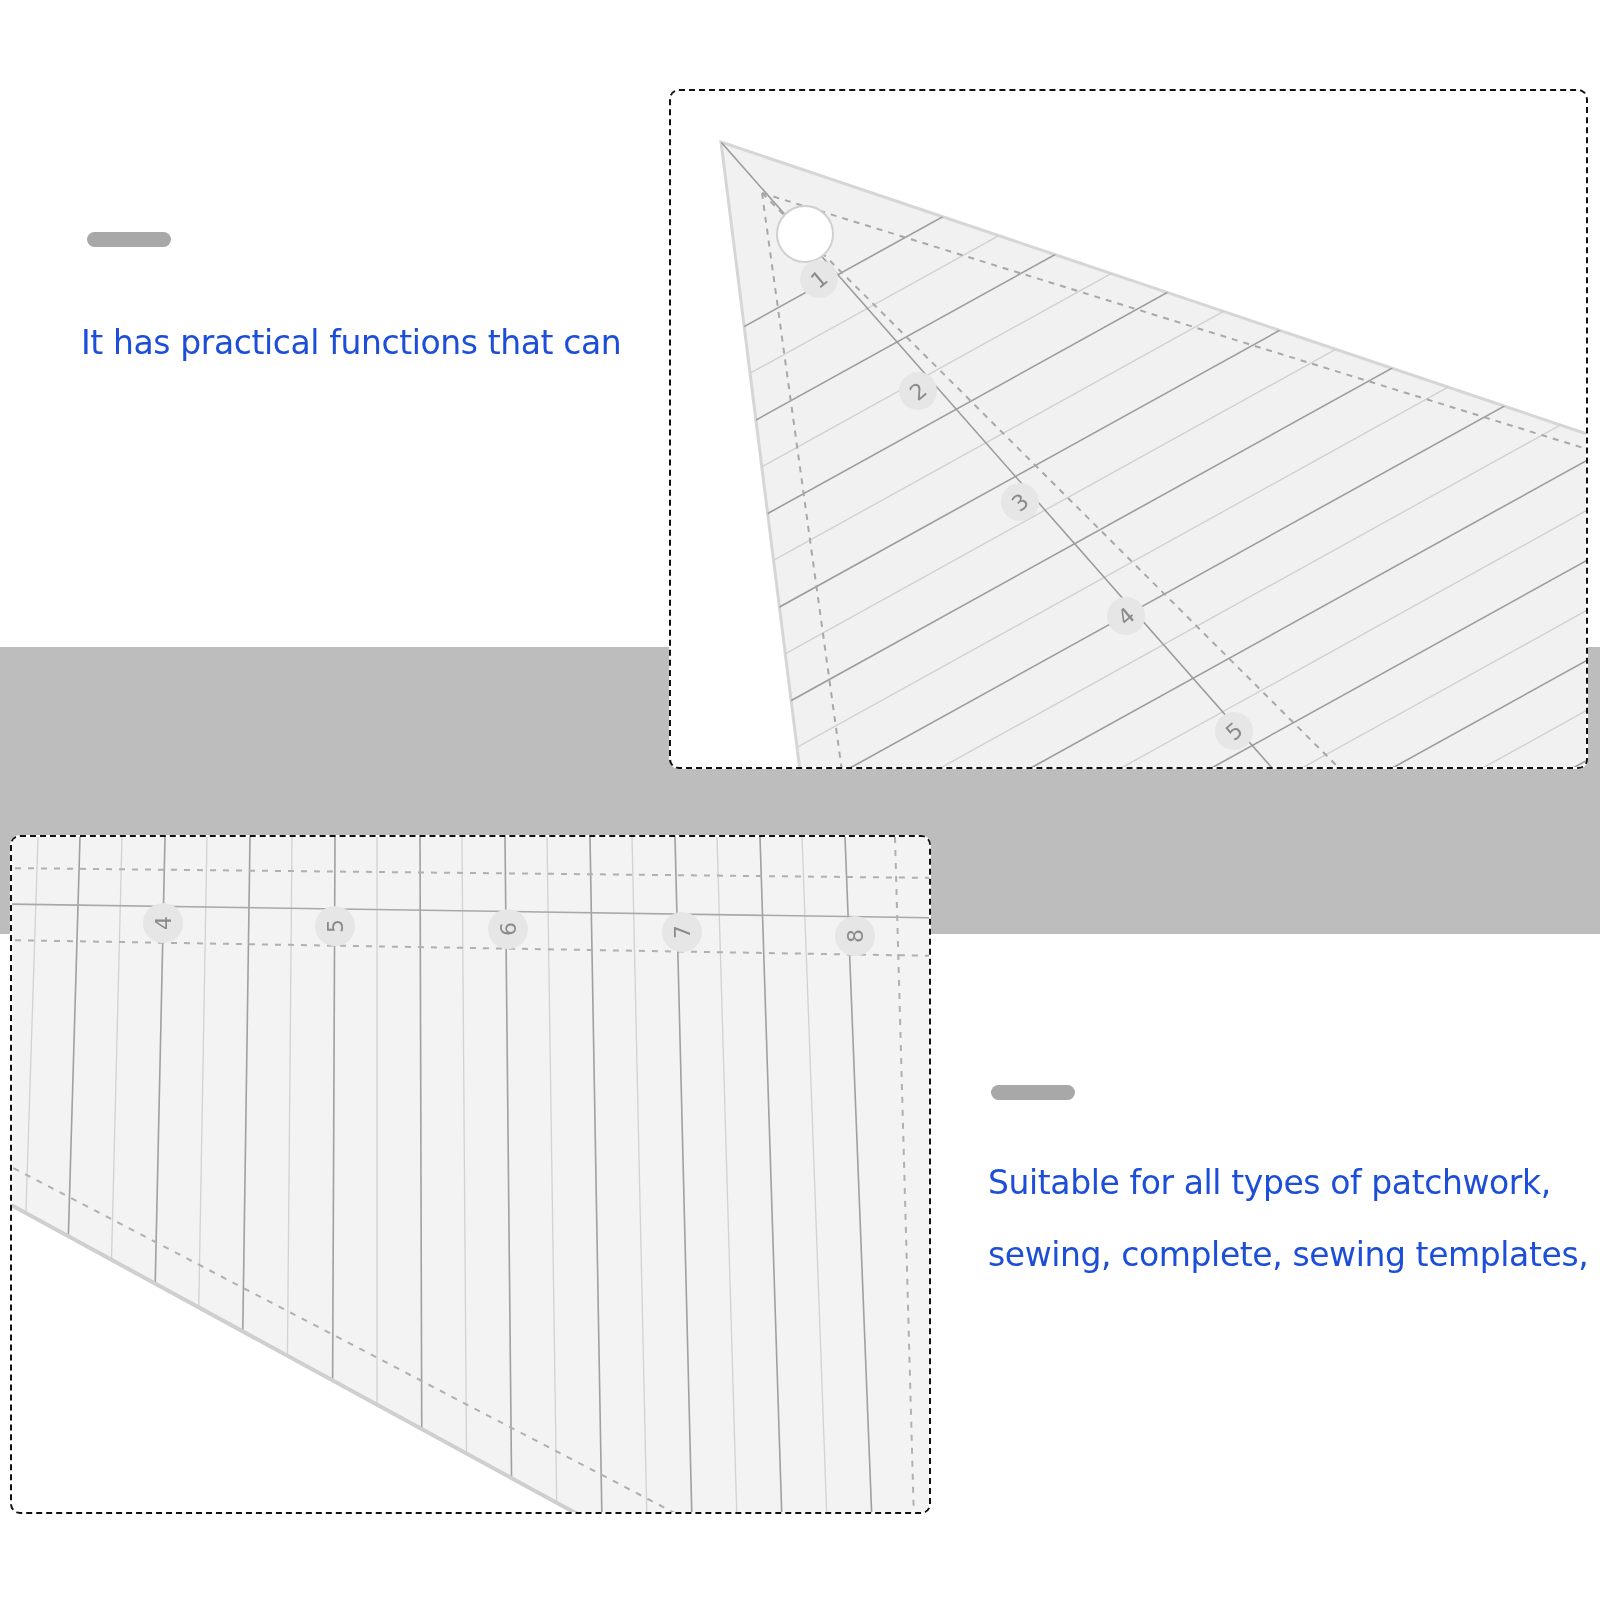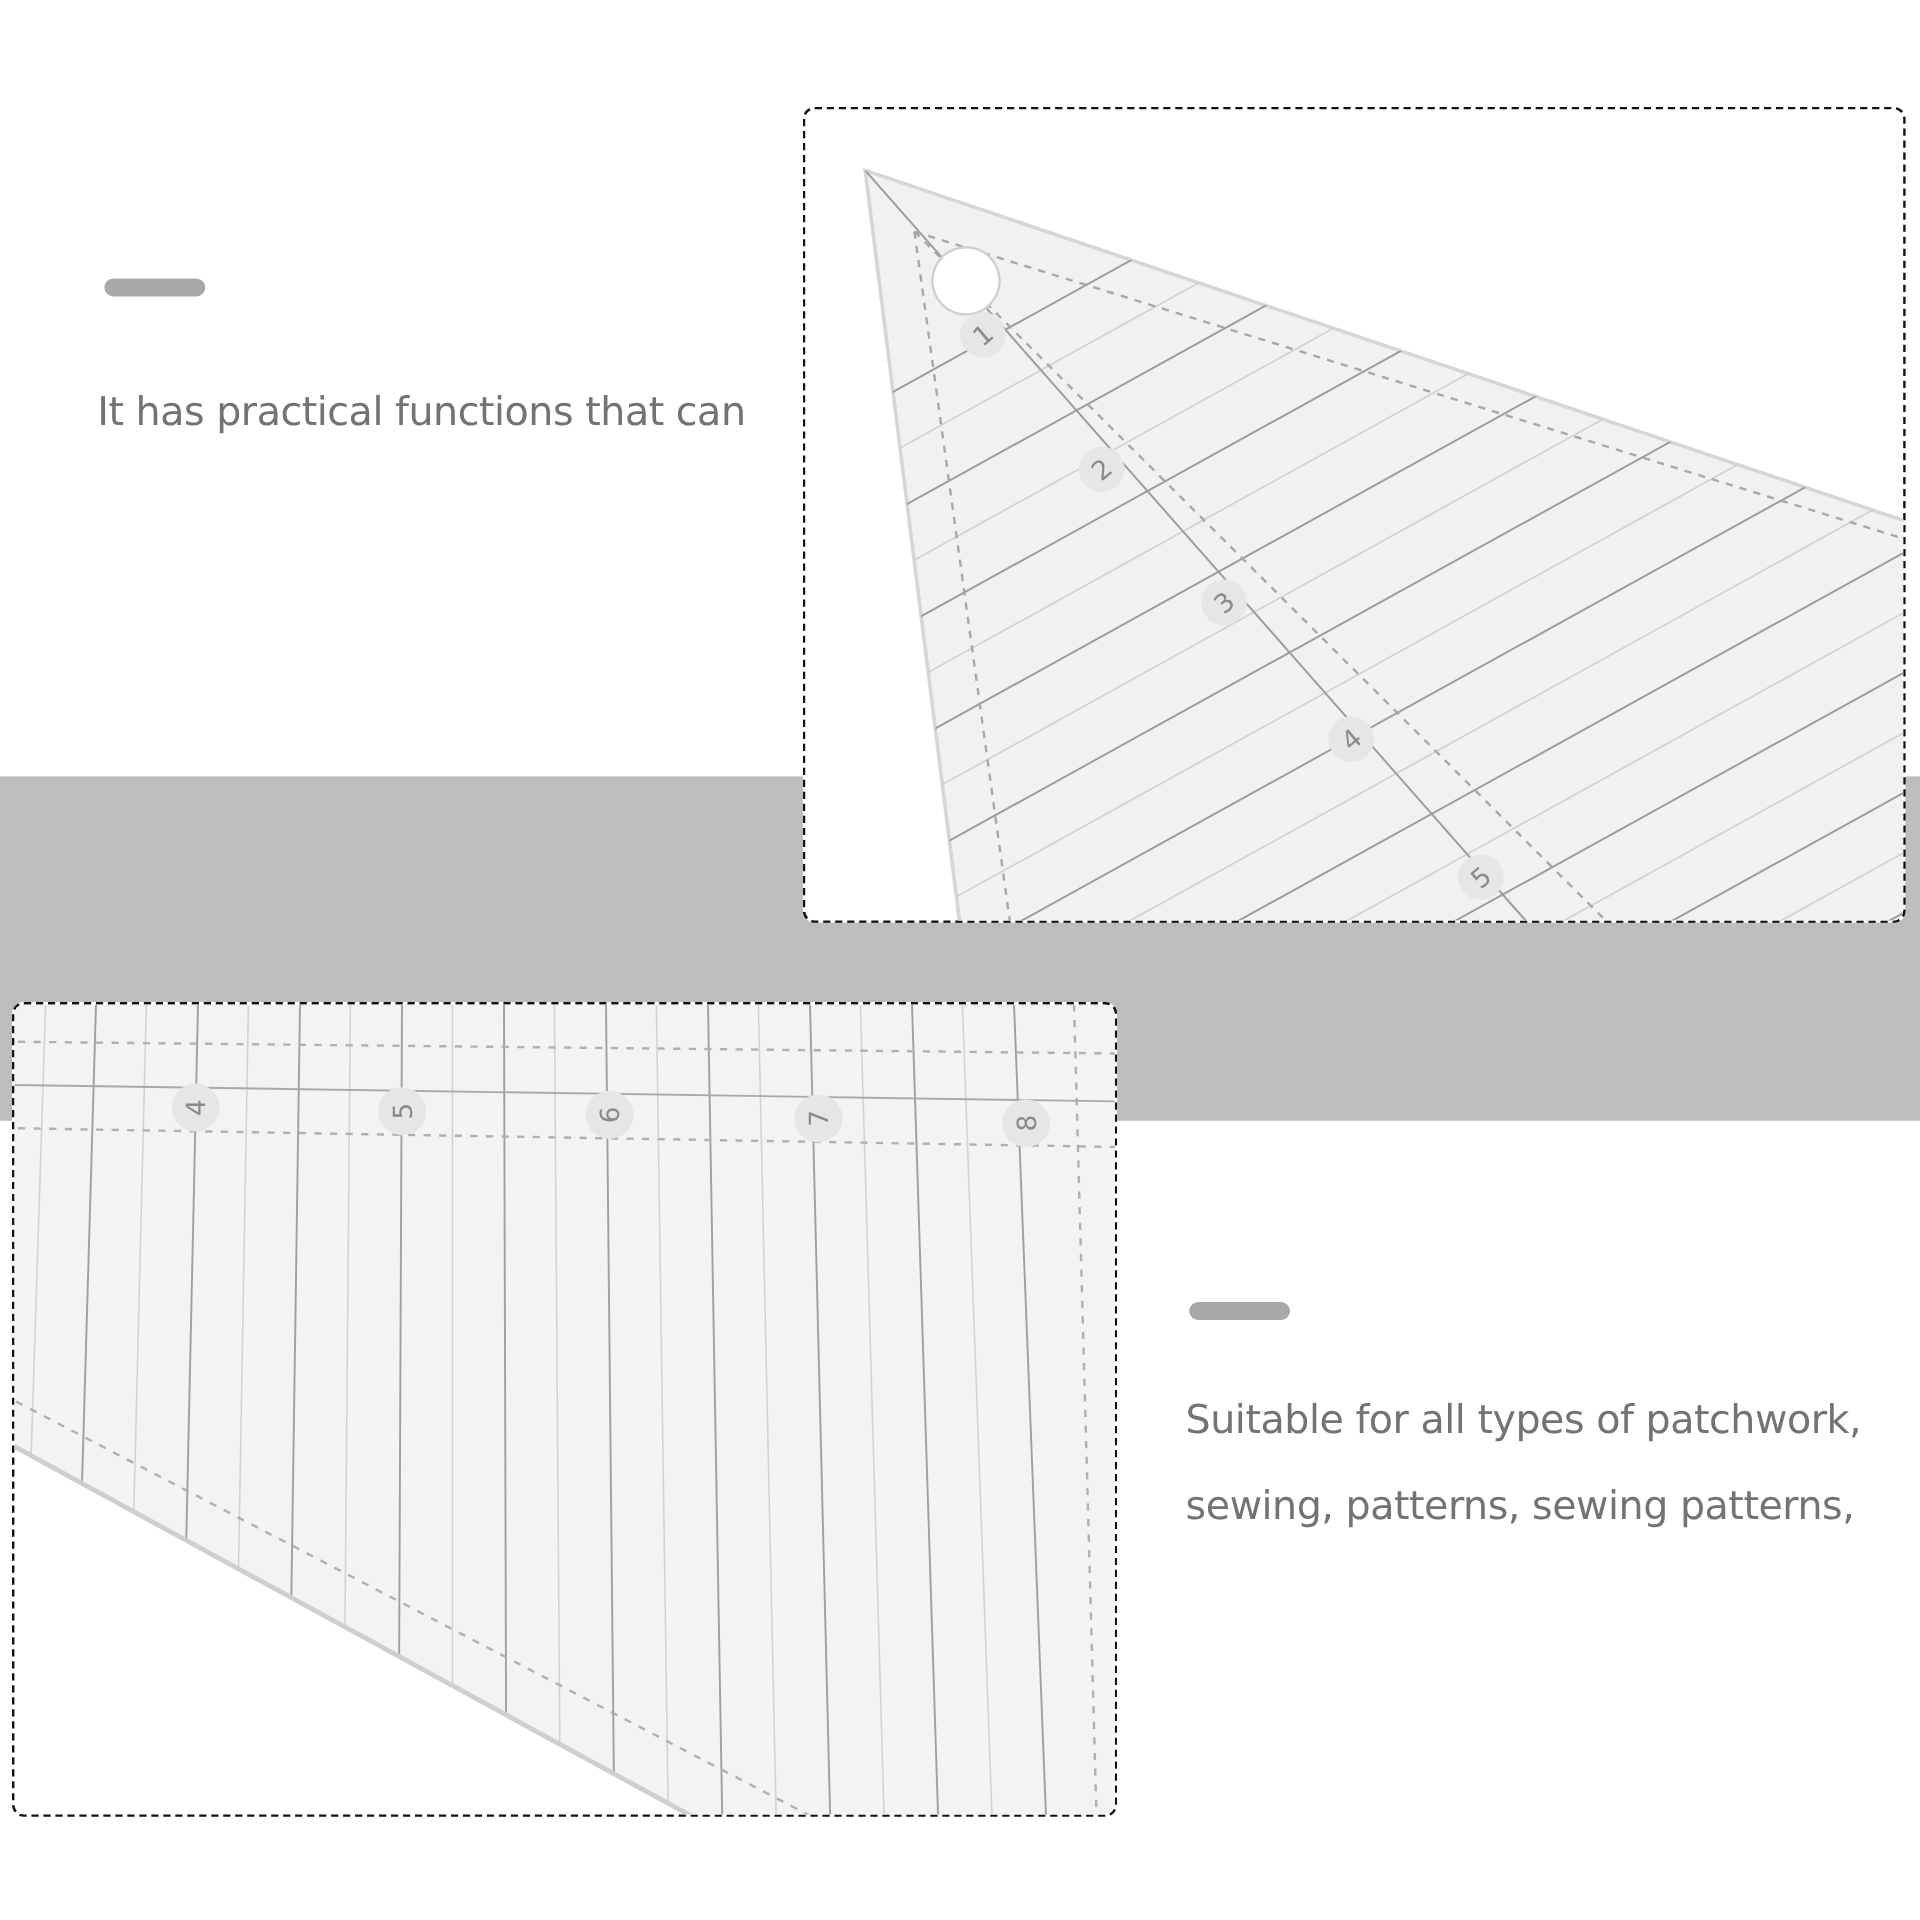--- a/index.html
+++ b/index.html
@@ -11,21 +11,21 @@
   .band {
     position: absolute; left: 0; top: 647px; width: 1600px; height: 287px;
     background: #bdbdbd;
   }
   .pill {
     position: absolute; width: 84px; height: 15px; border-radius: 8px;
     background: #a8a8a8;
   }
   .para {
     position: absolute; margin: 0;
-    font-size: 33px; line-height: 72px; color: #737373;
+    font-size: 33px; line-height: 72px; color: #1d4ed8;
     letter-spacing: -0.4px; white-space: nowrap;
   }
   .para span { display: block; }
   .frame {
     position: absolute; box-sizing: border-box;
     border: 2.5px dashed #111111; border-radius: 10px;
     background: #ffffff; overflow: hidden;
   }
   .frame svg { position: absolute; left: 0; top: 0; }
   .num {
@@ -161,14 +161,14 @@
       <text class="num" x="680" y="938" text-anchor="middle" transform="rotate(-90 680 930)">7</text>
       <circle cx="853" cy="934" r="20" fill="#e6e6e6"></circle>
       <text class="num" x="853" y="942" text-anchor="middle" transform="rotate(-90 853 934)">8</text>
     </g>
   </svg>
 </div>
 
 <div class="pill" style="left:991px; top:1085px;"></div>
 <p class="para" style="left:988px; top:1147px;">
   <span>Suitable for all types of patchwork,</span>
-  <span>sewing, patterns, sewing patterns,</span>
+  <span>sewing, complete, sewing templates,</span>
 </p>
 
 </body></html>

